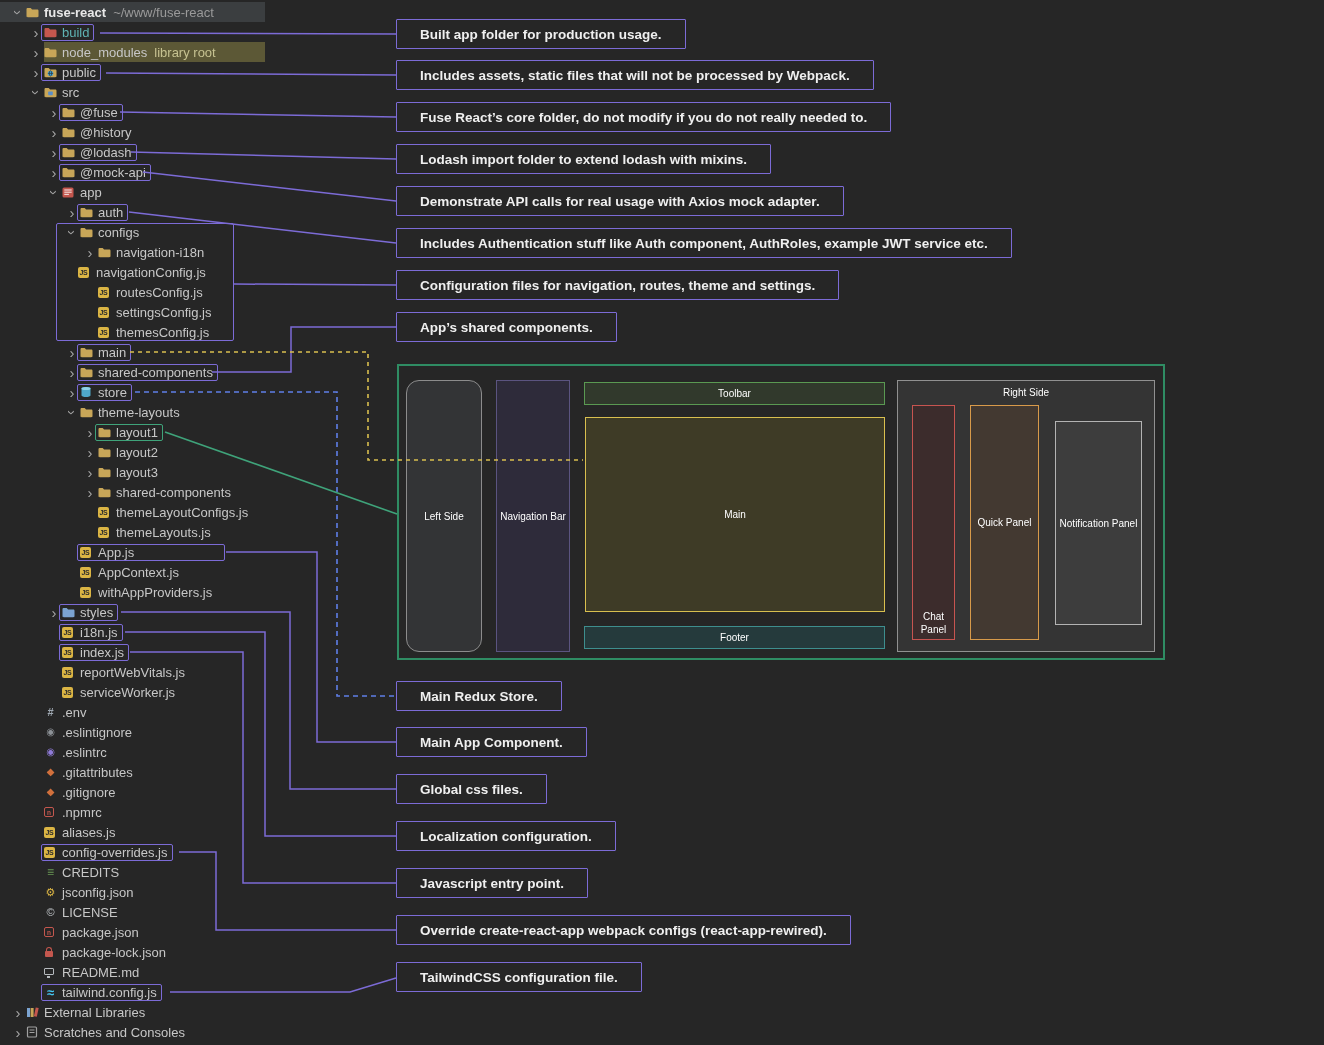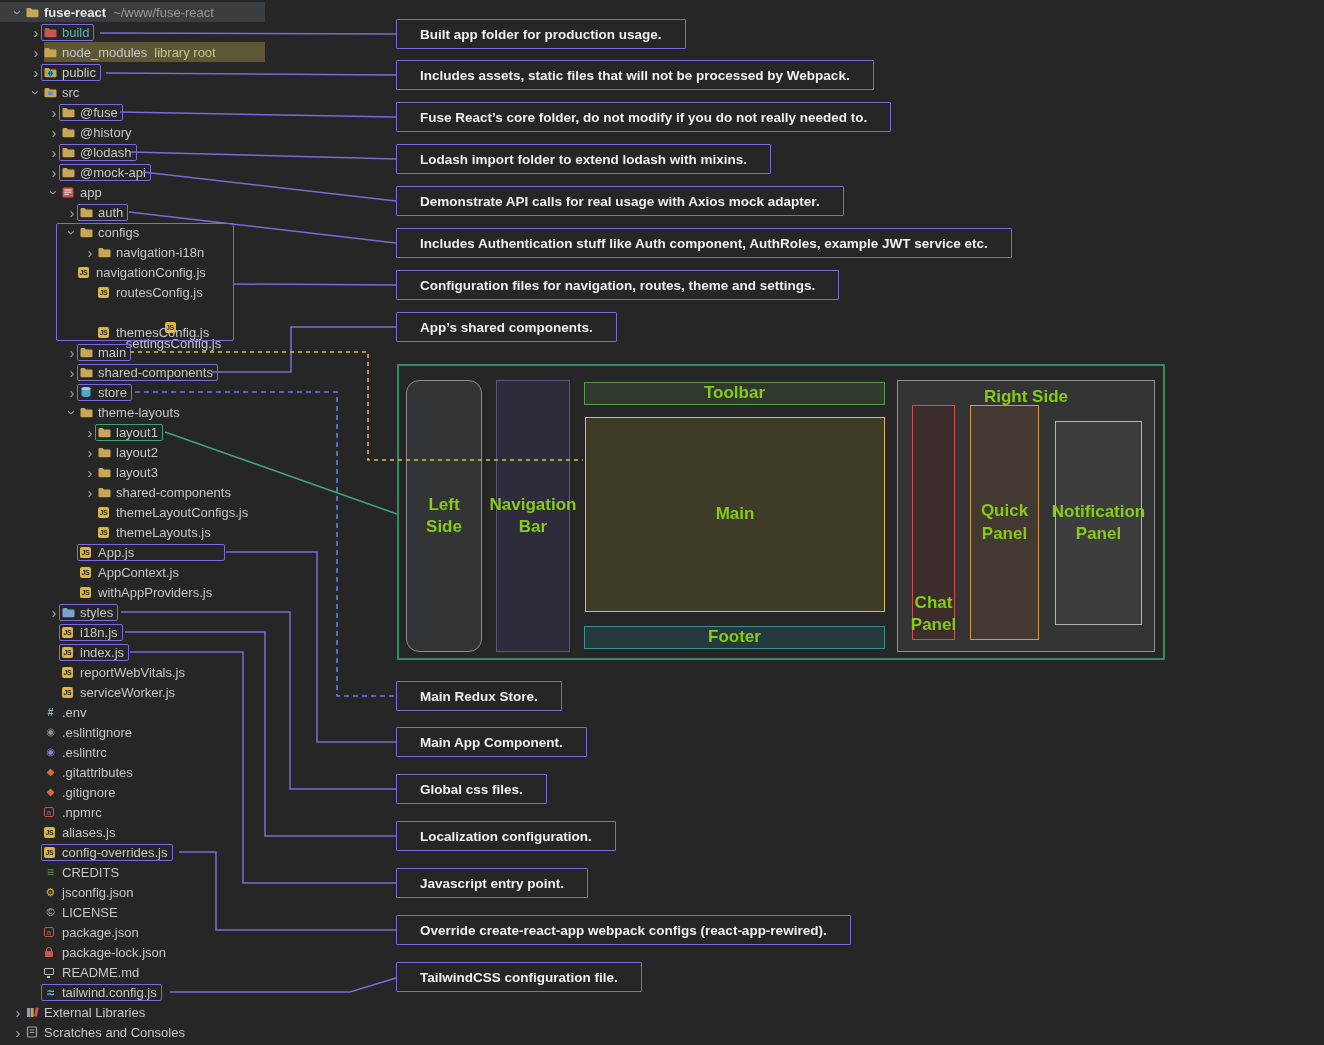--- a/index.html
+++ b/index.html
@@ -68,21 +68,21 @@
   }
   
   #diagram{
     position:absolute;box-sizing:border-box;
     border:2px solid var(--c-diagram-border,#2F8C63);
   }
   .dbox{
     position:absolute;box-sizing:border-box;border:1.5px solid #888;
     display:flex;align-items:center;justify-content:center;padding:3px;
   }
-  .dlab{font-weight:700;font-size:17px;color:#84cc16;text-align:center;line-height:1.3;}
+  .dlab{font-weight:400;font-size:10px;color:#ffffff;text-align:center;line-height:1.3;}
   .rs-title{position:absolute;top:5px;left:0;right:0;text-align:center;}
   
   #connectors{position:absolute;inset:0;pointer-events:none;}
   .cp{fill:none;stroke:var(--c-accent-purple,#7C6BD6);stroke-width:1.5;}
   .cy{fill:none;stroke:var(--c-accent-yellow,#D9BF4F);stroke-width:1.6;stroke-dasharray:4 4;}
   .cb{fill:none;stroke:var(--c-accent-blue,#5F7FE8);stroke-width:1.6;stroke-dasharray:5 4;}
   .cg{fill:none;stroke:var(--c-accent-green,#3FA37A);stroke-width:1.6;}
 </style>
 </head>
 <body>
@@ -237,21 +237,21 @@
         </span>
         <span class="lbl">navigationConfig.js</span>
       </div>
       <div class="row" style="top: 282px; padding-left: 82px;">
         <span class="chev"></span>
         <span class="ico">
           <span class="ic-js">JS</span>
         </span>
         <span class="lbl">routesConfig.js</span>
       </div>
-      <div class="row" style="top: 302px; padding-left: 82px; flex-direction: column;">
+      <div class="row" style="top: 302px; padding-left: 82px;">
         <span class="chev"></span>
         <span class="ico">
           <span class="ic-js">JS</span>
         </span>
         <span class="lbl">settingsConfig.js</span>
       </div>
       <div class="row" style="top: 322px; padding-left: 82px;">
         <span class="chev"></span>
         <span class="ico">
           <span class="ic-js">JS</span>

